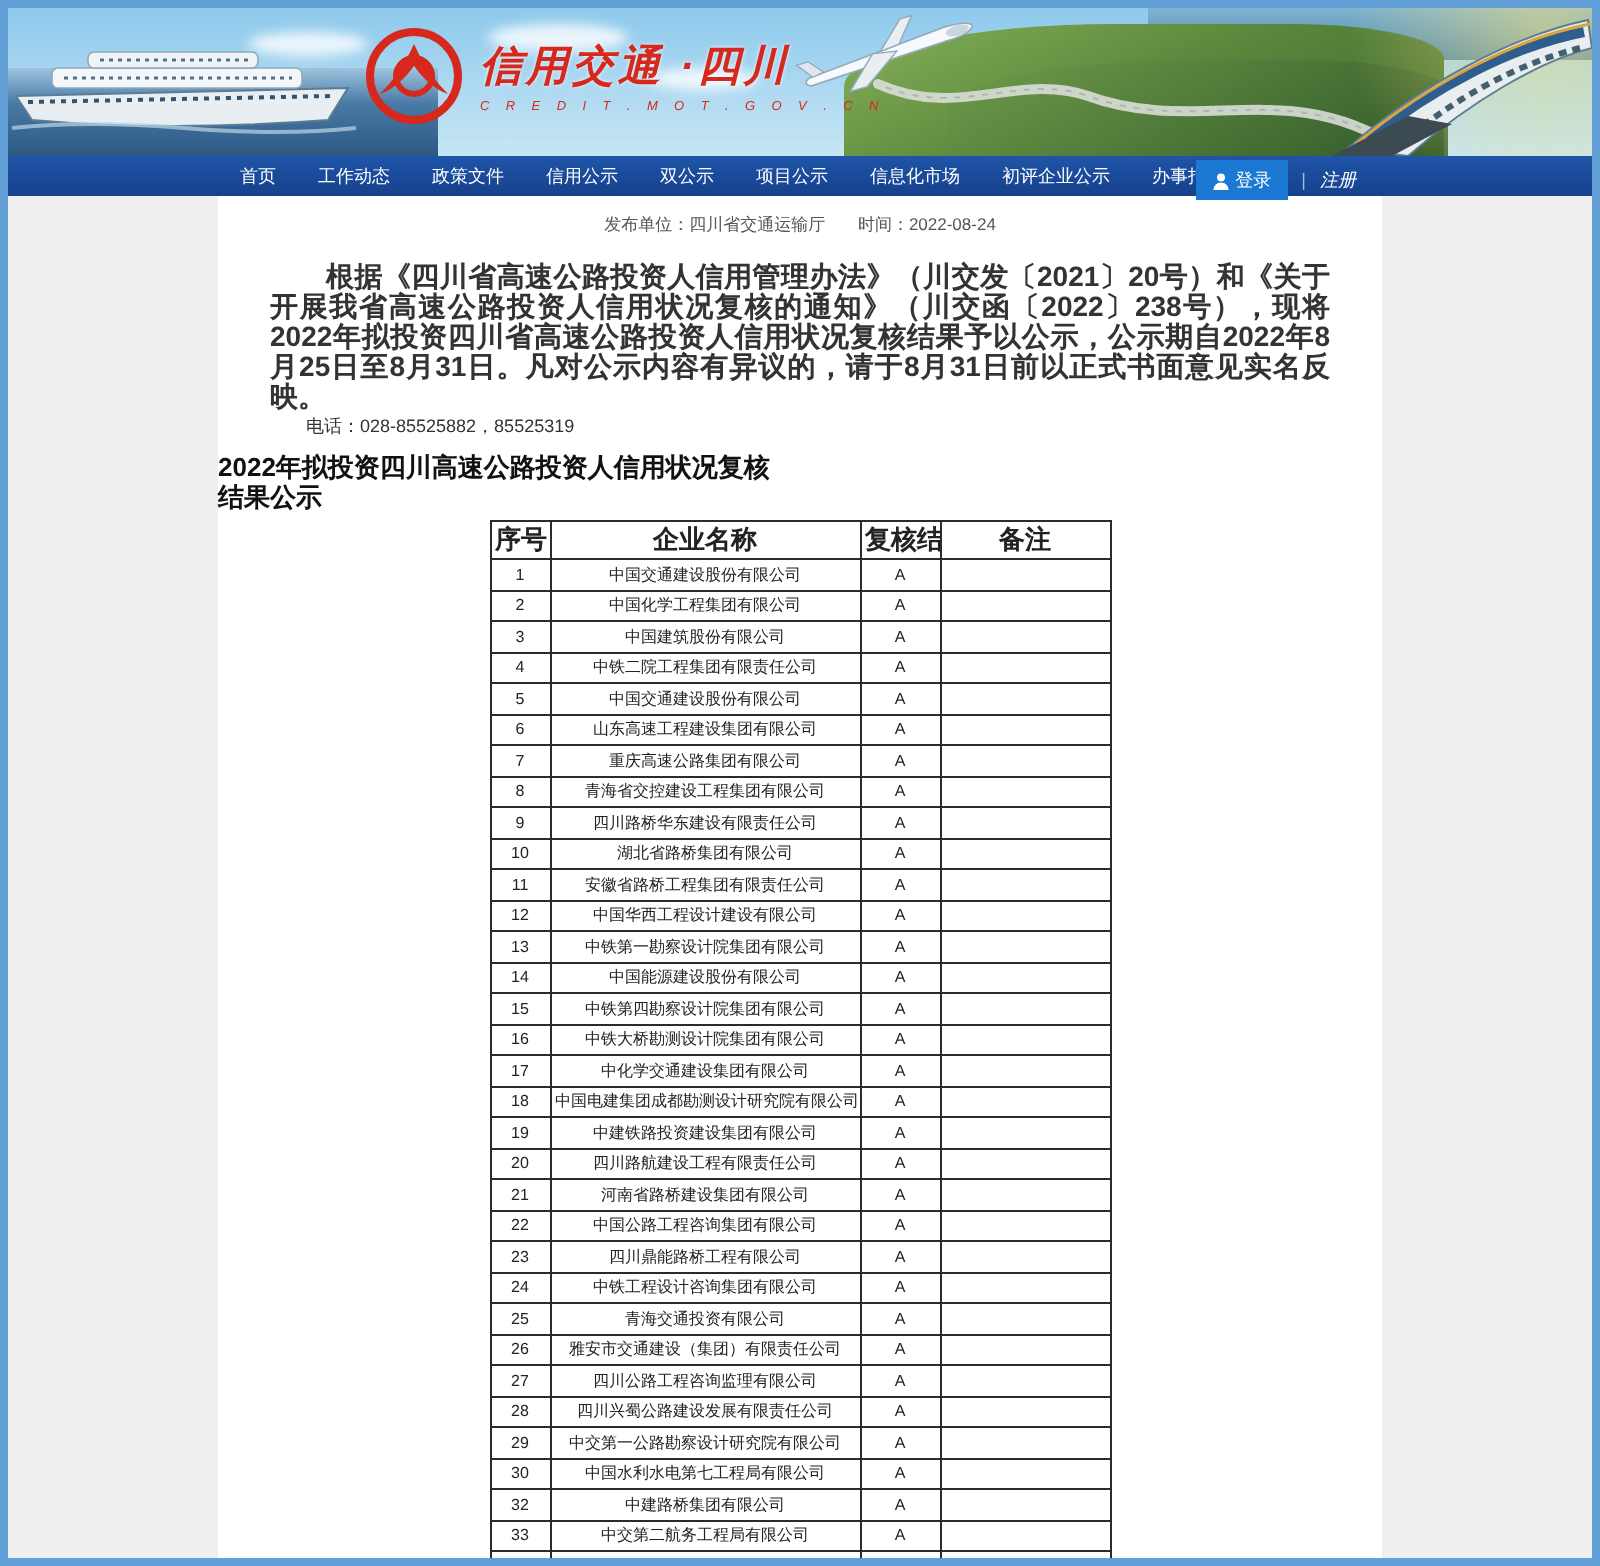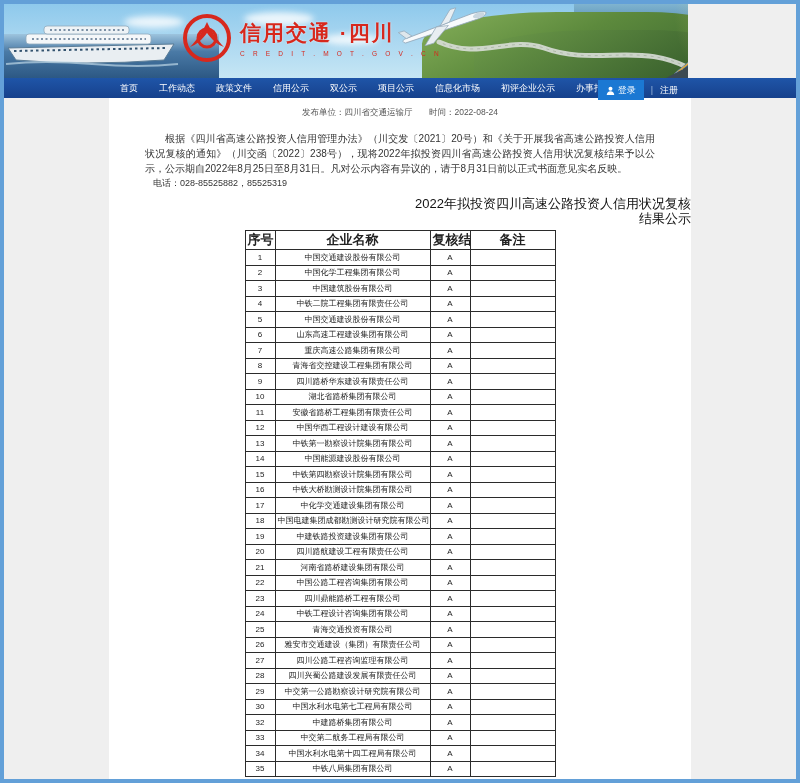--- a/index.html
+++ b/index.html
@@ -1,21 +1,21 @@
 <!DOCTYPE html>
 <html><head>
 <meta charset="utf-8">
 <style>
   html,body{margin:0;padding:0;background:#d9dee3;}
   body{width:800px;height:783px;overflow:hidden;font-family:"Liberation Sans","DejaVu Sans",sans-serif;}
   .page{position:relative;width:792px;height:775px;border:4px solid #63a0d8;background:#efefef;overflow:hidden;}
 
   
-  .banner{position:relative;width:684px;height:74px;overflow:hidden;
-    background:linear-gradient(180deg,#8ec9ec 0%,#aed9f1 55%,#c6e6f4 100%);}
+  .banner{position:relative;width:792px;height:74px;overflow:hidden;
+    background:linear-gradient(180deg,#8ec9ec 0%,#aed9f1 55%,#c6e6f4 100%);font-style:italic;}
   .cloud{position:absolute;background:#ffffff;border-radius:50%;filter:blur(3px);opacity:.8;}
   .sea-left{position:absolute;left:0;top:30px;width:215px;height:44px;
     background:linear-gradient(180deg,#9dc4de 0%,#4a7aa6 40%,#2c5884 100%);}
   .sea-right{position:absolute;left:570px;top:0;width:222px;height:26px;
     background:linear-gradient(180deg,#7fb3cf,#4d86ad);}
   .hill{position:absolute;left:418px;top:8px;width:300px;height:70px;
     border-radius:45% 25% 0 0;background:linear-gradient(155deg,#86b05a 0%,#5d8a3d 45%,#39642e 100%);}
   .hill2{position:absolute;left:470px;top:26px;width:250px;height:52px;
     border-radius:50% 30% 0 0;background:linear-gradient(150deg,#6f9c4b,#2f5527);opacity:.85;}
   .train-warm{position:absolute;left:632px;top:0;width:160px;height:74px;
@@ -31,30 +31,30 @@
 
   
   .navbar{position:relative;display:flex;align-items:center;width:792px;height:20px;
     background:linear-gradient(180deg,#1f55a8,#16418c);}
   .nav-items{display:flex;align-items:center;gap:21px;padding-left:116px;text-align:center;}
   .nav-item{color:#ffffff;font-size:9px;white-space:nowrap;cursor:pointer;}
   .nav-auth{position:absolute;right:118px;top:0;height:24px;display:flex;align-items:center;gap:7px;}
   .login-btn{display:flex;align-items:center;gap:3px;background:#1b78d3;color:#fff;
     font-size:9px;height:20px;padding:0 8px;cursor:pointer;}
   .auth-divider{color:#9db9dd;font-size:9px;}
-  .register{color:#ffffff;font-size:9px;cursor:pointer;text-decoration:none;}
+  .register{color:#ffffff;font-size:9px;cursor:pointer;text-decoration:none;font-style:italic;}
 
   
   .content-bg{width:792px;height:681px;background:#efefef;overflow:hidden;}
   .content{width:582px;height:100%;margin:0 auto;background:#ffffff;box-sizing:border-box;padding-top:9px;}
   .meta{text-align:center;font-size:8.5px;color:#555;}
   .meta span{margin:0 7px;}
-  .para{margin:12px 36px 0;font-size:10px;line-height:15px;color:#333;text-indent:2em;text-align:justify;}
+  .para{margin:12px 26px 0;font-size:14px;line-height:15px;color:#333;text-indent:2em;text-align:justify;font-weight:bold;}
   .phone{margin:0 26px;font-size:9px;line-height:15px;color:#333;text-indent:2em;}
-  .title{margin:6px 0 0;text-align:right;font-size:13px;line-height:14.5px;color:#111;font-weight:normal;}
+  .title{margin:6px 0 0;text-align:left;font-size:13px;line-height:14.5px;color:#111;font-weight:bold;}
 
   table{border-collapse:collapse;table-layout:fixed;width:310px;margin:4px auto 0;}
   th,td{border:1px solid #2b2b2b;text-align:center;vertical-align:middle;
     font-size:8px;color:#222;height:14.5px;padding:0 2px;overflow:hidden;white-space:nowrap;}
   th{font-size:13px;font-weight:bold;height:14px;}
   col.c-num{width:30px;}col.c-name{width:155px;}col.c-res{width:40px;}col.c-note{width:85px;}
 </style>
 </head>
 <body>
 

